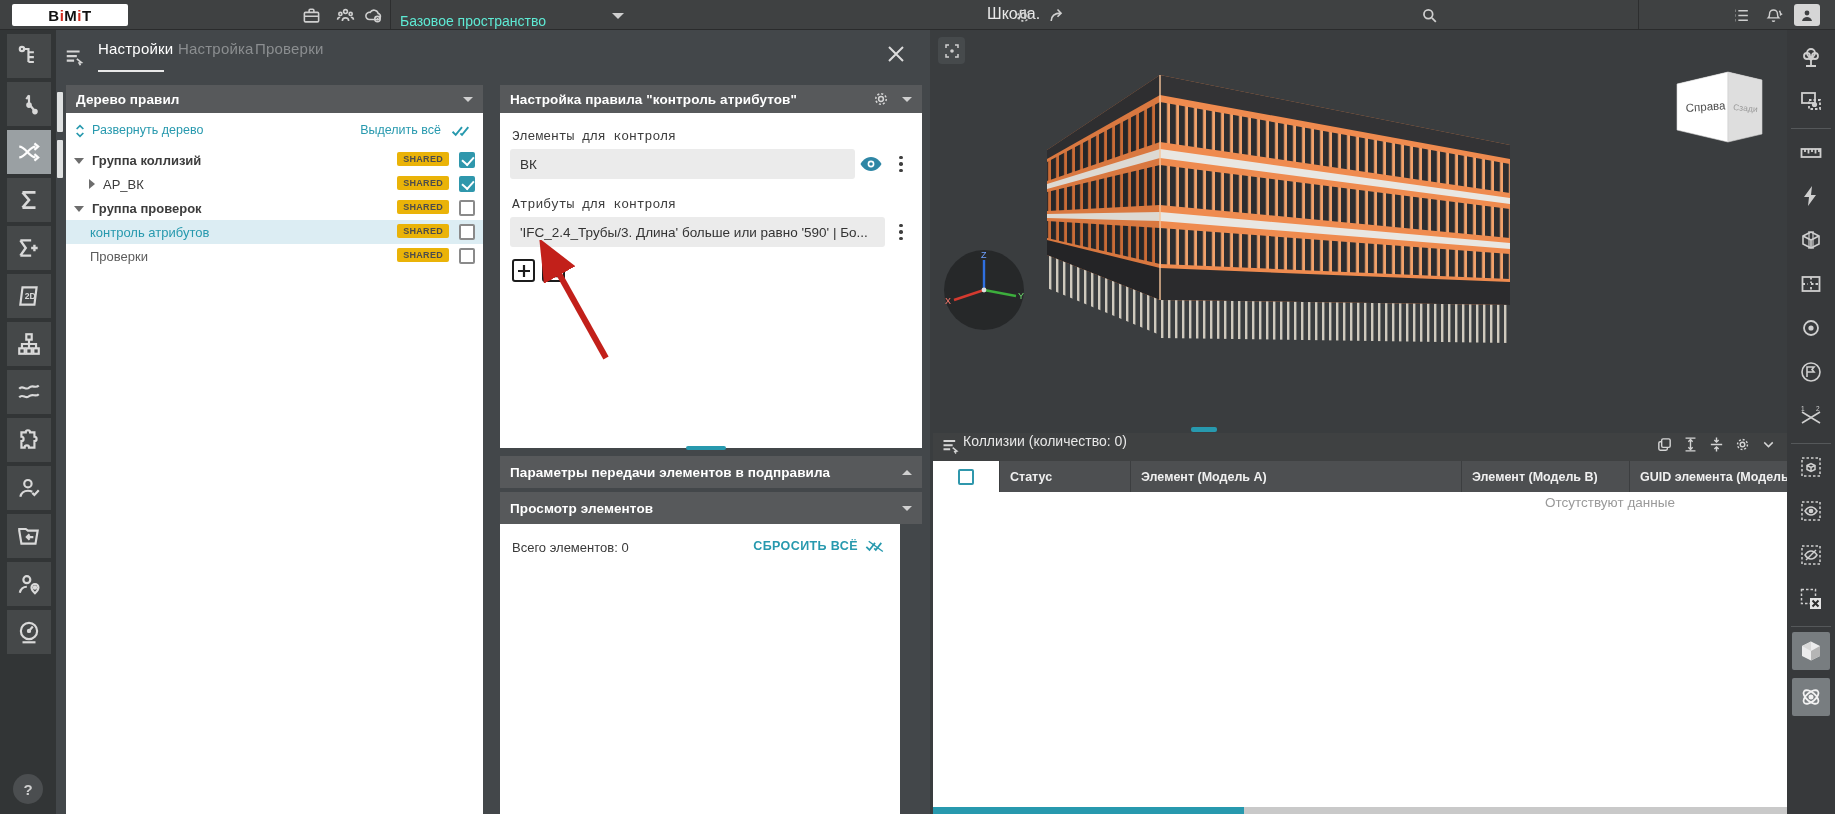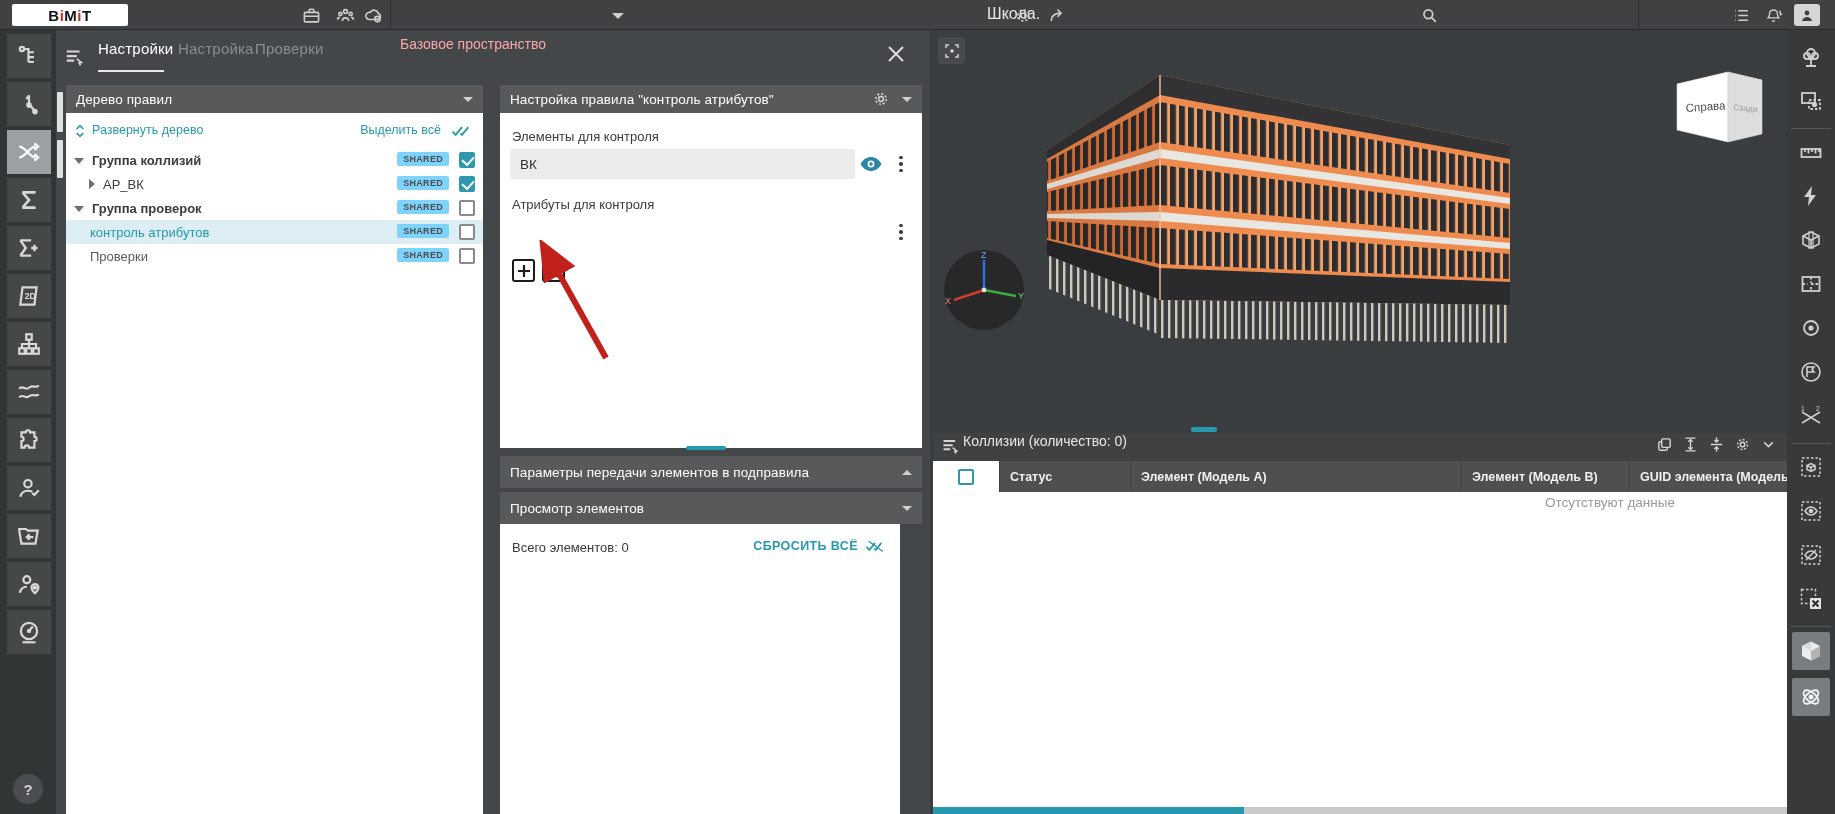--- a/index.html
+++ b/index.html
@@ -8,21 +8,21 @@
   .app { position:relative; width:1835px; height:814px; overflow:hidden; background:#3a3d3f; }
 
   
   .topbar { position:absolute; left:0; top:0; width:1835px; height:30px; background:#3f4142; border-bottom:1px solid #2a2b2c; z-index:50; }
   .logo { position:absolute; left:12px; top:4px; width:116px; height:22px; background:#fff; border-radius:2px;
           display:flex; align-items:center; justify-content:center; font-weight:bold; font-size:15px; color:#111; letter-spacing:.5px; }
   .logo .idot { color:#d12b1e; }
   .tb-ic { position:absolute; top:4px; width:22px; height:22px; color:#cfcfcf; display:flex; align-items:center; justify-content:center; cursor:pointer; }
   .tb-ic svg { width:19px; height:19px; }
   .tb-divider { position:absolute; top:0; width:1px; height:29px; background:#2d2e2f; }
-  .workspace { position:absolute; left:400px; top:0; height:29px; display:flex; align-items:flex-start; color:#fca5a5; font-size:14px;margin-top:36px; }
+  .workspace { position:absolute; left:400px; top:0; height:29px; display:flex; align-items:flex-end; color:#5eead4; font-size:14px; }
   .ws-caret { position:absolute; left:612px; top:13px; width:0; height:0; border-left:6px solid transparent; border-right:6px solid transparent; border-top:6px solid #cfcfcf; cursor:pointer; }
   .proj-title { position:absolute; left:987px; top:5px; color:#e8e8e8; font-size:16px; }
   .avatar-box { position:absolute; left:1794px; top:4px; width:26px; height:22px; background:#d6d6d6; border-radius:3px; display:flex; align-items:center; justify-content:center; cursor:pointer; }
 
   
   .ltb { position:absolute; left:0; top:30px; width:56px; height:784px; background:#323536; z-index:40; }
   .ltb-btn { position:absolute; left:7px; width:44px; height:44px; background:#454849; border-radius:0;
              display:flex; align-items:center; justify-content:center; color:#d9d9d9; cursor:pointer; }
   .ltb-btn svg { width:26px; height:26px; }
   .ltb-btn.active { background:#9aa0a3; color:#fdfdfd; }
@@ -36,41 +36,41 @@
   .tab { position:absolute; top:10px; font-size:15px; font-weight:normal; color:#8b8e90; cursor:pointer; letter-spacing:.2px; }
   .tab.active { color:#fff; }
   .tab-underline { position:absolute; left:42px; top:40px; width:66px; height:2px; background:#e8e8e8; }
   .close-x { position:absolute; left:828px; top:12px; width:24px; height:24px; color:#dcdcdc; cursor:pointer; }
 
   .sliver { position:absolute; left:1px; width:6px; background:#dfe1e1; border-radius:1px; }
 
   
   .tree-panel { position:absolute; left:10px; top:55px; width:417px; height:729px; background:#fff; }
   .rule-panel { position:absolute; left:444px; top:55px; width:422px; height:729px; }
-  .sec-header { position:relative; width:100%; height:28px; background:#57595b; color:#fff; font-size:13.5px; font-weight:normal;
+  .sec-header { position:relative; width:100%; height:28px; background:#57595b; color:#fff; font-size:13.5px; font-weight:bold;
                 display:flex; align-items:center; padding:0 10px; letter-spacing:.1px; }
   .hdr-caret { width:0; height:0; border-left:5px solid transparent; border-right:5px solid transparent; border-top:5px solid #d0d0d0; margin-left:auto; cursor:pointer; }
   .hdr-caret.up { border-top:none; border-bottom:5px solid #d0d0d0; }
 
   
   .tree-toolrow { position:absolute; left:0; top:36px; width:100%; height:22px; font-size:12.5px; color:#2799ae; }
   .link { color:#2799ae; cursor:pointer; }
   .trow { position:absolute; left:0; width:100%; height:24px; display:flex; align-items:center; font-size:13px; color:#3c3c3c; cursor:pointer; }
   .trow.sel { background:#dcedf3; }
   .caret-down { width:0; height:0; border-left:5px solid transparent; border-right:5px solid transparent; border-top:6px solid #6d6d6d; margin-top:1px; }
   .caret-right { width:0; height:0; border-top:5px solid transparent; border-bottom:5px solid transparent; border-left:6px solid #6d6d6d; }
-  .badge { position:absolute; right:34px; top:4px; background:#7dd3fc; color:#4c4c4c; font-size:9px; font-weight:bold;
+  .badge { position:absolute; right:34px; top:4px; background:#eab308; color:#4c4c4c; font-size:9px; font-weight:bold;
            padding:2px 6px; border-radius:2px; letter-spacing:.3px; }
   .cbx { position:absolute; right:8px; top:4px; width:16px; height:16px; border:2px solid #8a8a8a; border-radius:2px; background:#fff; cursor:pointer; }
   .cbx.checked { background:#2f97ac; border-color:#2f97ac; }
   .cbx.checked::after { content:""; position:absolute; left:3px; top:0px; width:6px; height:9px; border:solid #fff; border-width:0 2px 2px 0; transform:rotate(42deg); }
 
   
   .rule-body { position:absolute; left:0; top:28px; width:422px; height:335px; background:#fff; }
-  .fld-label { position:absolute; left:12px; font-size:13px; color:#3a3a3a; }
+  .fld-label { position:absolute; left:12px; font-size:13px; color:#3a3a3a;font-family:Liberation Mono, monospace; }
   .fld { position:absolute; left:10px; width:345px; height:30px; background:#ebebeb; border-radius:3px; font-size:13.5px; color:#333;
          display:flex; align-items:center; padding:10px 10px; white-space:nowrap; overflow:hidden; }
   .eye { position:absolute; left:356px; width:30px; height:30px; color:#2e86a5; cursor:pointer; display:flex; align-items:center; justify-content:center; }
   .vdots { position:absolute; width:18px; height:30px; display:flex; flex-direction:column; align-items:center; justify-content:center; gap:3px; cursor:pointer; }
   .vdots i { width:3.5px; height:3.5px; border-radius:50%; background:#3f3f3f; }
   .sq-btn { position:absolute; width:23px; height:23px; border:2px solid #1c1c1c; border-radius:3px; background:#fff;
             display:flex; align-items:center; justify-content:center; color:#1c1c1c; cursor:pointer; }
   .teal-line { position:absolute; left:186px; top:361px; width:40px; height:4px; background:#2799ae; border-radius:2px; }
   .collapse-hdr { position:absolute; left:0; width:422px; }
   .rule-bottom { position:absolute; left:0; top:439px; width:400px; height:290px; background:#fff; }
@@ -368,20 +368,21 @@
               <circle cx="12" cy="12" r="1.8"></circle>
             </svg>
         </div>
         <div class="vdots" style="left:392px;top:36px">
             <i></i>
             <i></i>
             <i></i>
           </div>
 
         <div class="fld-label" style="top:84px">Атрибуты для контроля</div>
+        <div class="fld" style="top:104px;width:375px">'IFC_2.4_Трубы/3. Длина' больше или равно '590' | Бо...</div>
         <div class="vdots" style="left:392px;top:104px">
             <i></i>
             <i></i>
             <i></i>
           </div>
 
         <div class="sq-btn" style="left:12px;top:146px">
           <svg width="14" height="14" viewBox="0 0 14 14" stroke="currentColor" stroke-width="2.2">
               <path d="M7 1v12M1 7h12"></path>
             </svg>

